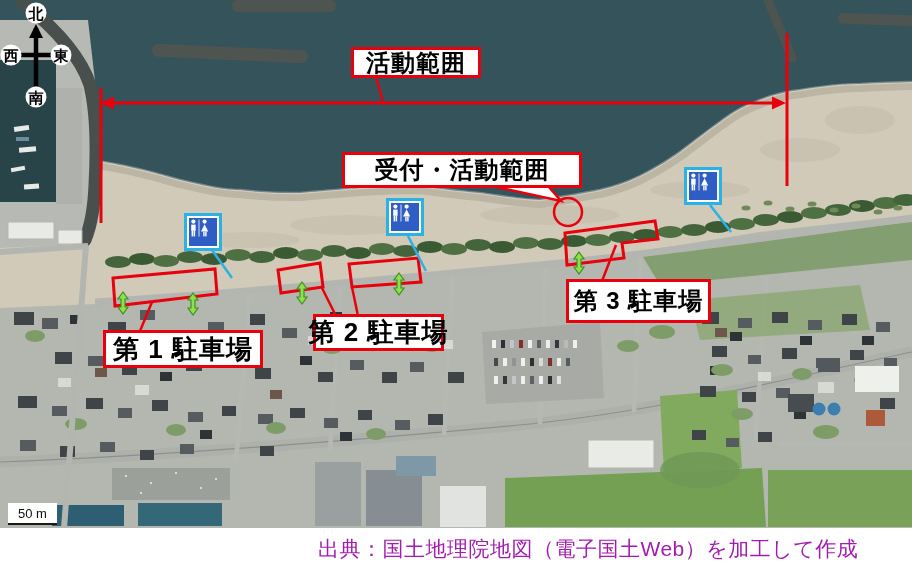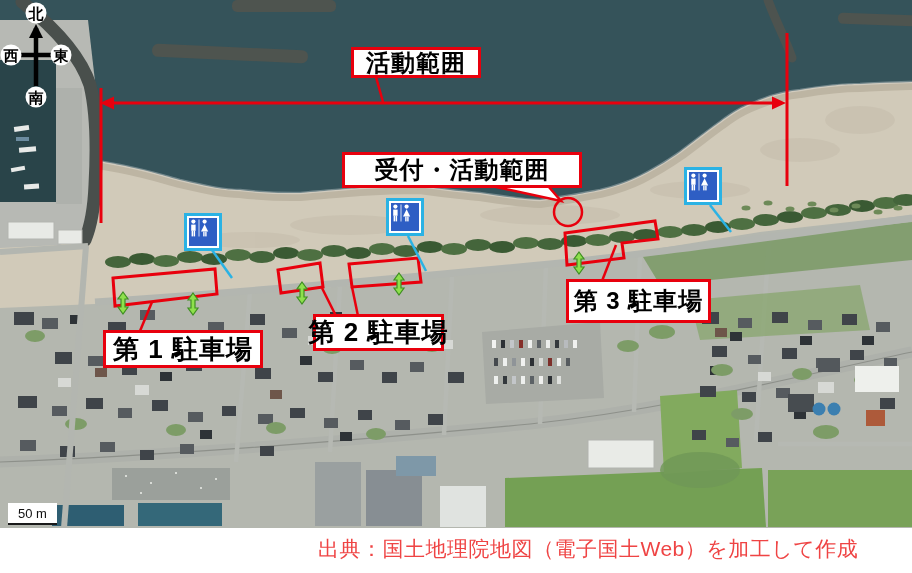--- a/index.html
+++ b/index.html
@@ -18,21 +18,21 @@
   .lbl-p3{left:566px;top:279px;width:145px;height:44px;font-size:24px;}
   .ticon{position:absolute;width:32px;height:32px;background:#2e5ec4;border:3px solid #2ab2e4;
          box-shadow:inset 0 0 0 2px #fff;display:flex;align-items:center;justify-content:center;}
   .ticon svg{width:24px;height:24px;}
   .t1{left:184px;top:213px;} .t2{left:386px;top:198px;} .t3{left:684px;top:167px;}
   .compass{position:absolute;left:820px;top:402px;width:72px;height:110px;}
   .compass text{font-size:15px;font-weight:bold;fill:#000;}
   .scalebar{position:absolute;left:8px;top:503px;width:49px;height:20px;background:#fff;
             border-bottom:2px solid #1a1a1a;color:#111;font-size:13px;display:flex;
             align-items:center;justify-content:center;}
-  .attribution{position:absolute;left:318px;top:535px;font-size:21px;font-weight:500;color:#ef4444;
+  .attribution{position:absolute;left:318px;top:535px;font-size:21px;font-weight:500;color:#a21caf;
                letter-spacing:0.5px;white-space:nowrap;}
 </style>
 </head>
 <body>
 
 <div class="stage">
   <div class="map-area">
 
     <svg width="912" height="528" viewBox="0 0 912 528">
 

